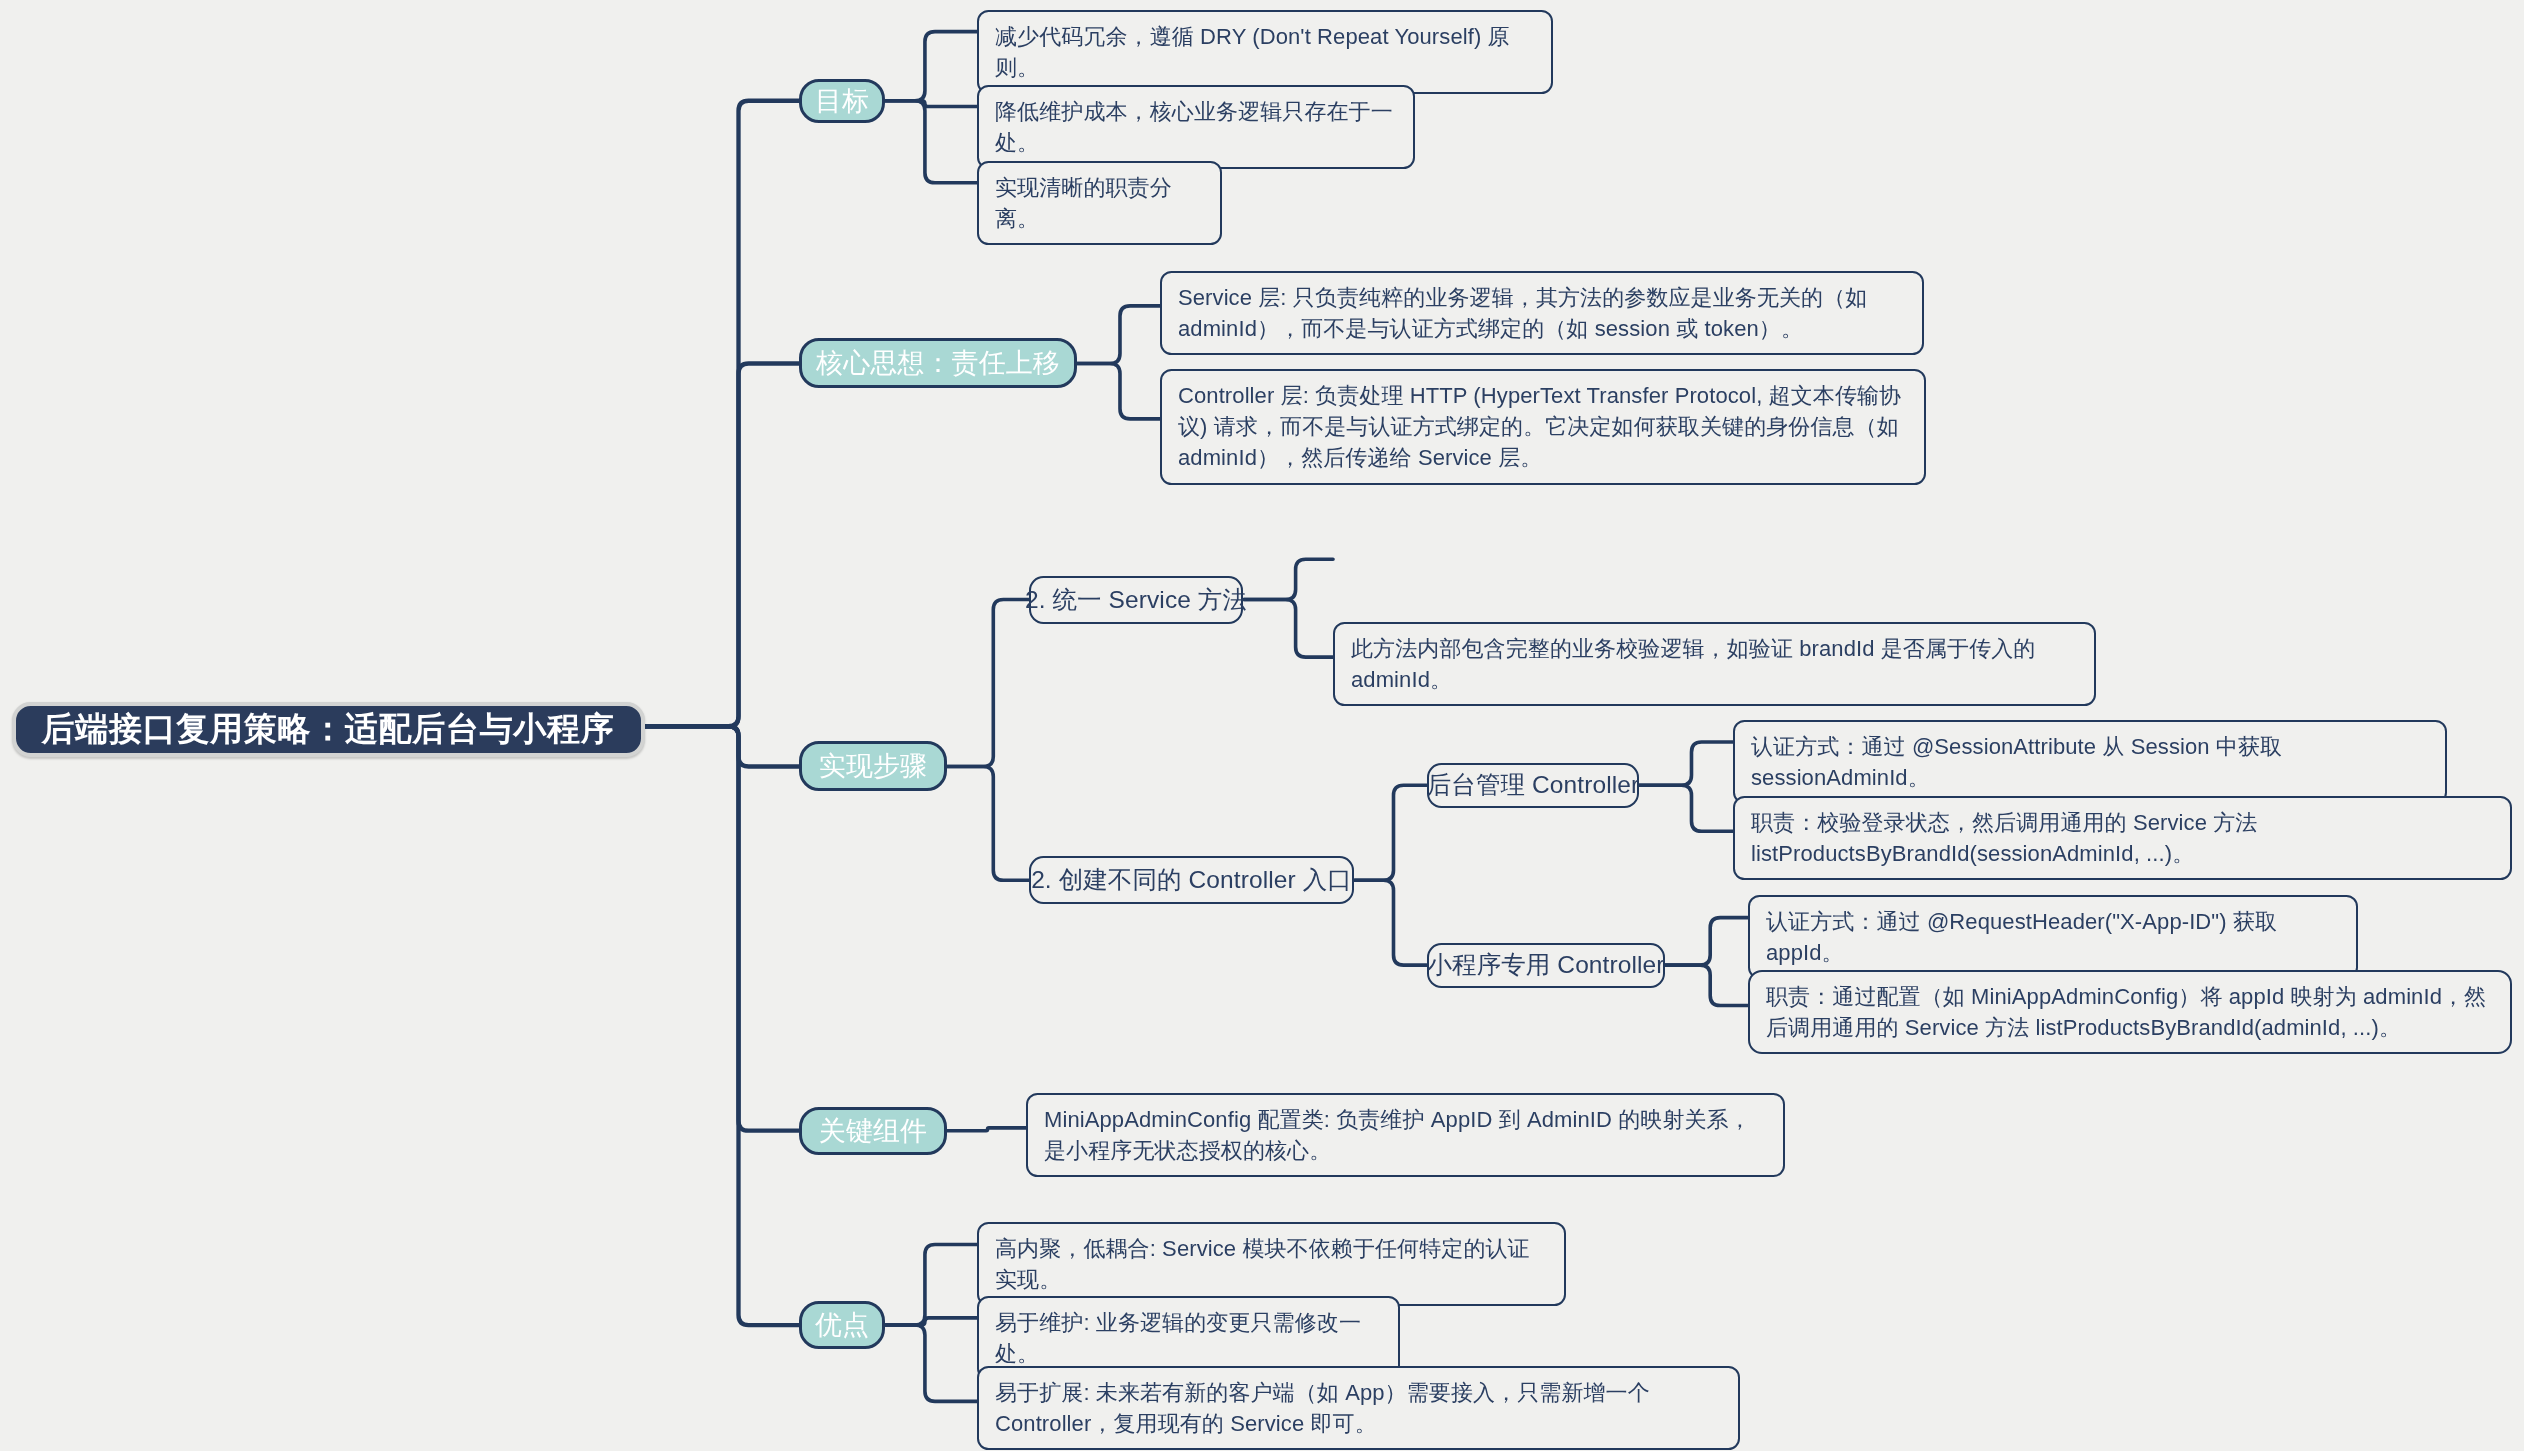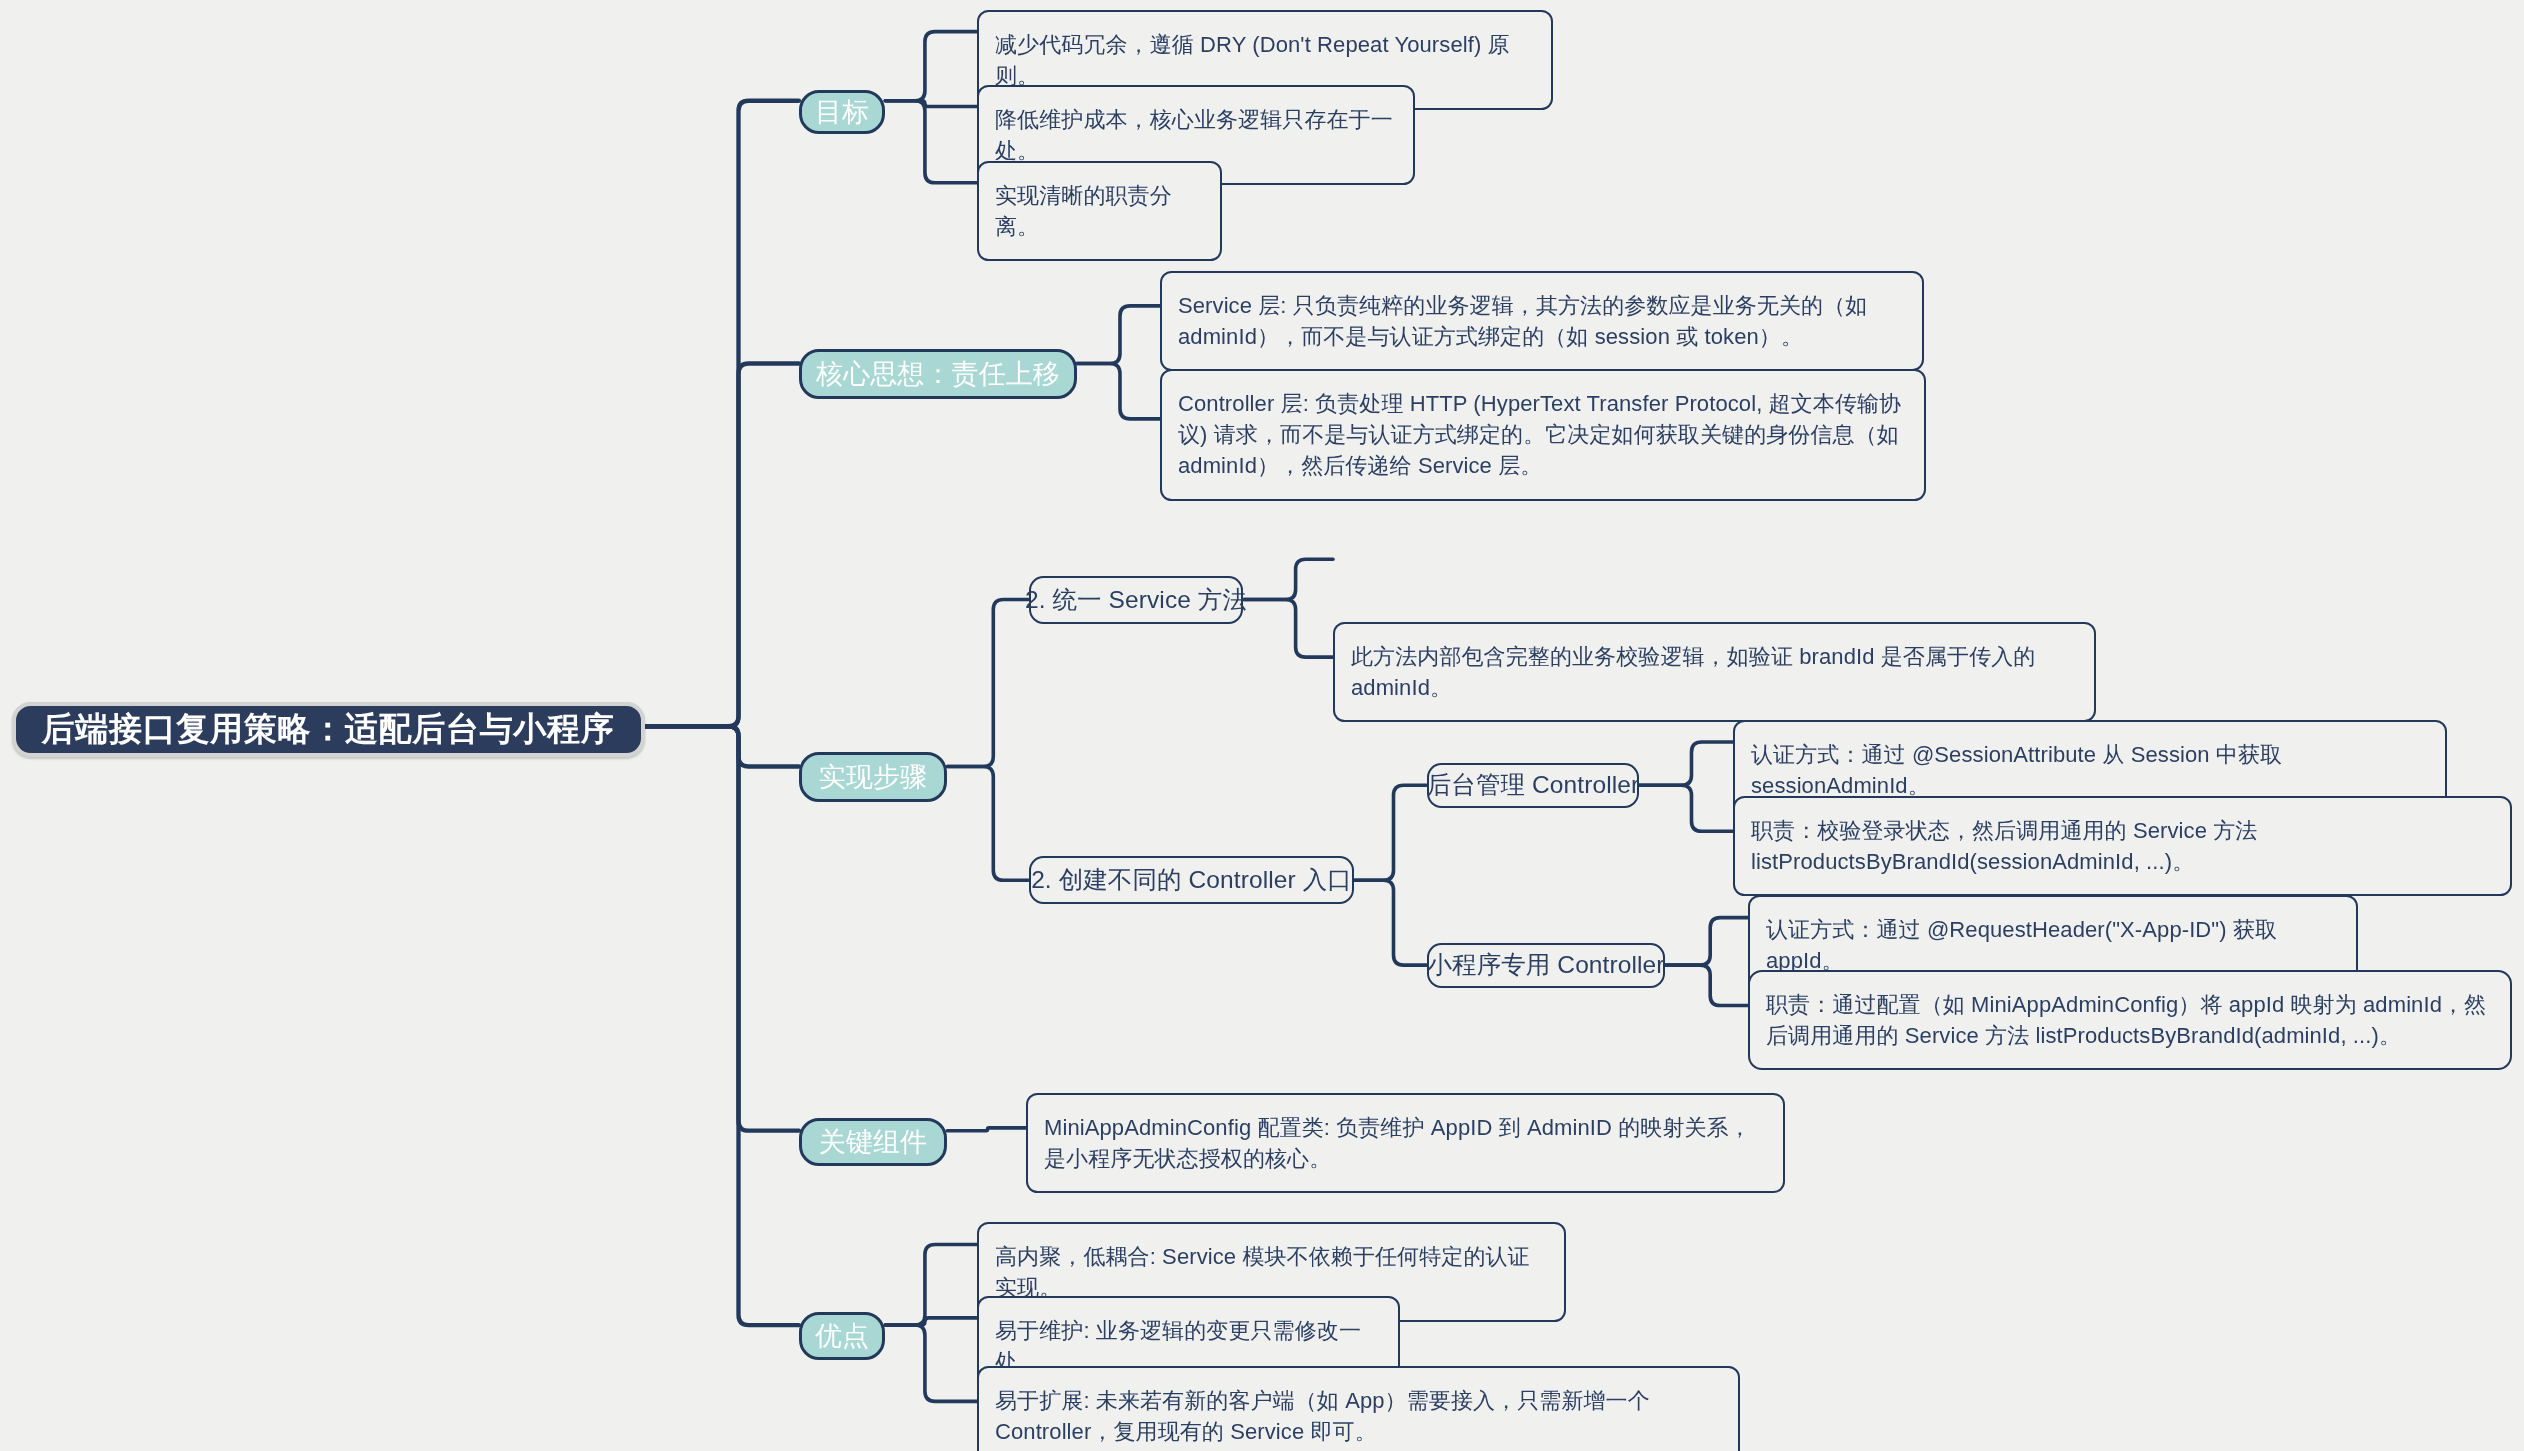--- a/index.html
+++ b/index.html
@@ -45,37 +45,36 @@
   .branch{
     background:#a9d8d4;
     border:3.6px solid #22395c;
     border-radius:20px;
     color:#ffffff;
     font-size:27px;
     font-weight:500;
     justify-content:center;
     padding:0 13px;
     white-space:nowrap;
-    margin-top:11px;
   }
 
   
   .sub{
     font-size:24.5px;
     justify-content:center;
     padding:0 17.3px;
     white-space:nowrap;
     border-width:2.9px;
     border-radius:14.4px;
   }
 
   
   .leaf{
     font-size:22px;
-    padding:17px 16px;
+    padding:9px 16px;
     border-radius:11.5px;
     border-width:2.9px;
     align-items:center;
   }
   .leaf .txt{display:block;width:100%;}
 </style>
 </head>
 <body>
 
 <div id="stage">

